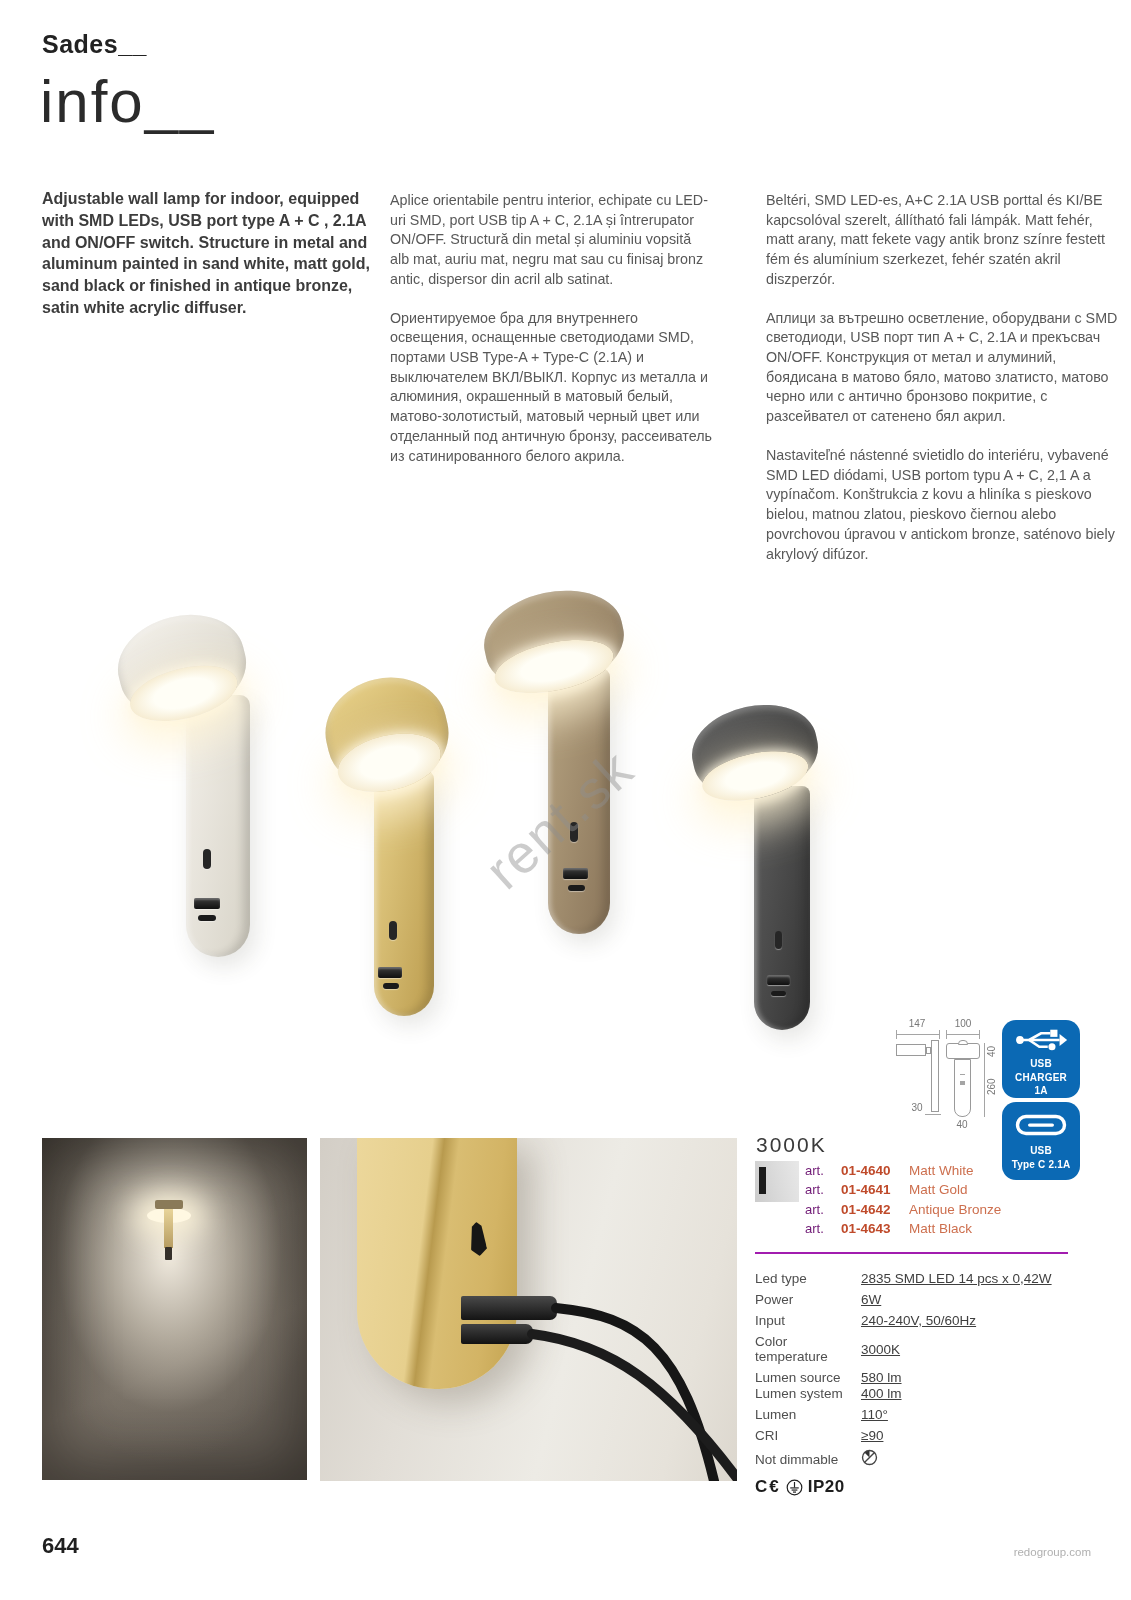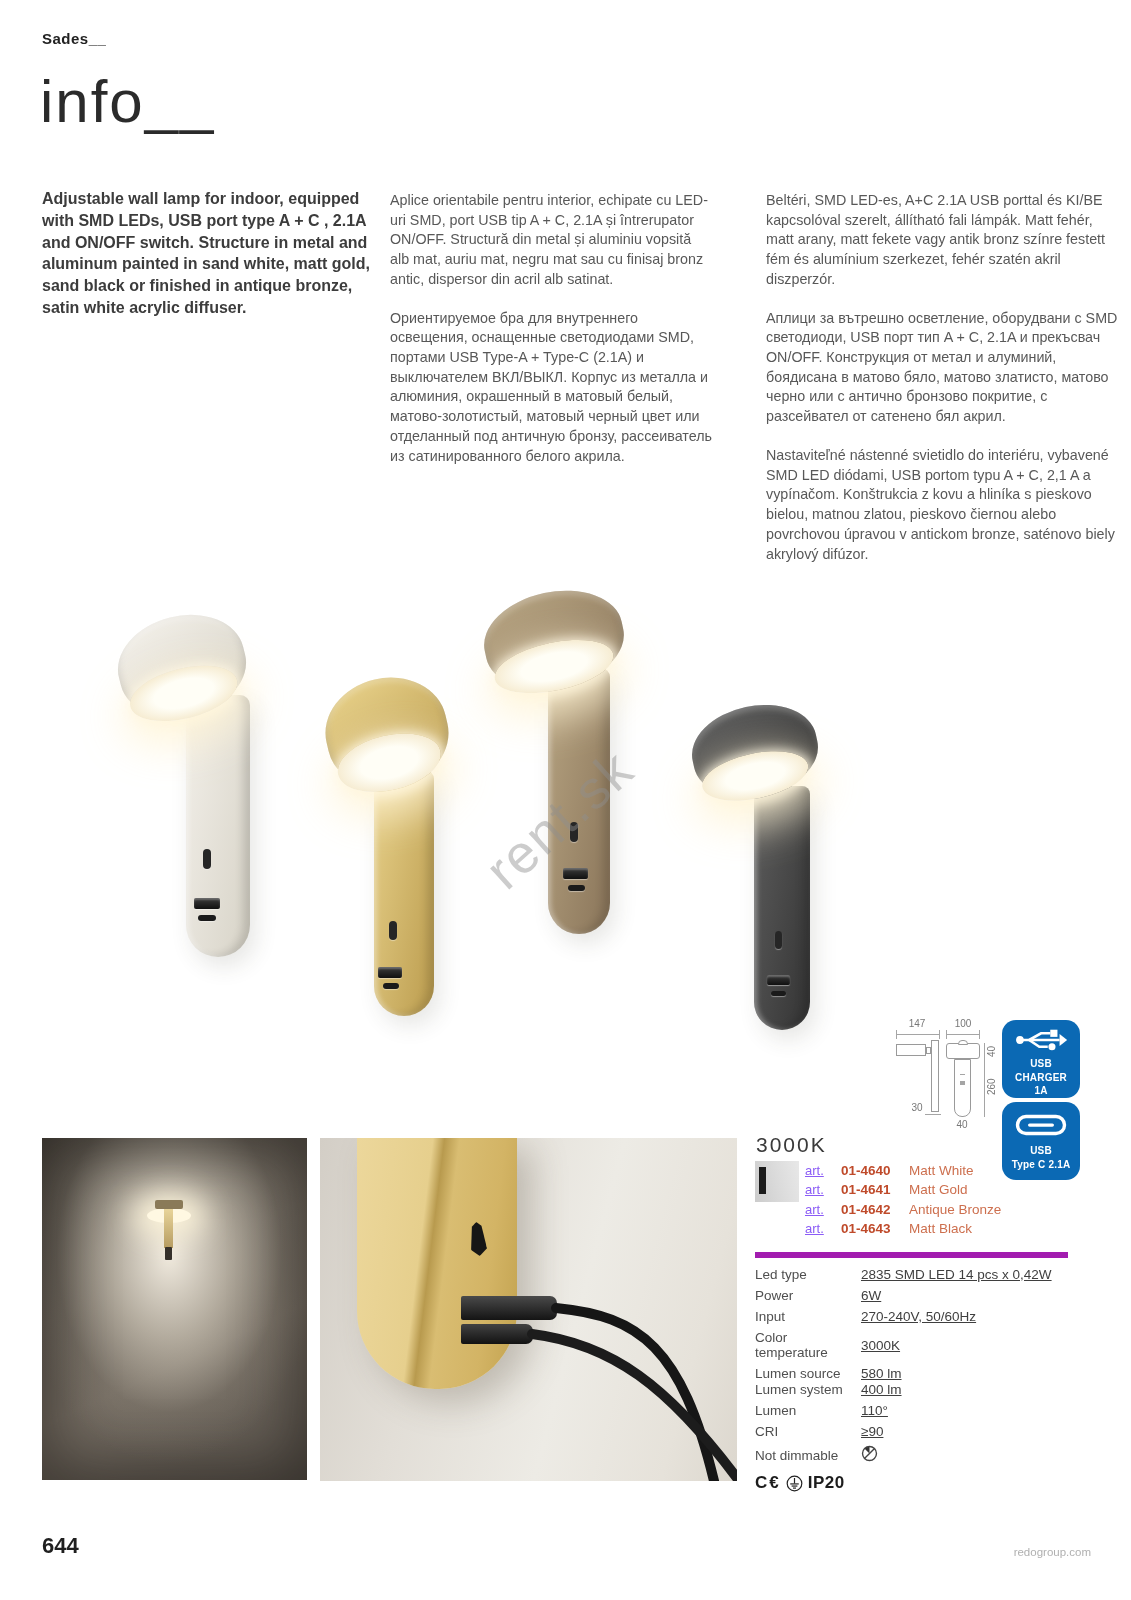--- a/index.html
+++ b/index.html
@@ -3,21 +3,21 @@
 <meta charset="utf-8">
 <style>
   * { margin:0; padding:0; box-sizing:border-box; }
   html,body { background:#fff; }
   .page {
     position:relative; width:1131px; height:1600px; background:#ffffff;
     font-family:"Liberation Sans", sans-serif; overflow:hidden;
   }
 
   
-  .brand { position:absolute; left:42px; top:30px; font-size:15px; font-weight:700; color:#222; letter-spacing:.5px; }
+  .brand { position:absolute; left:42px; top:30px; font-size:25px; font-weight:700; color:#222; letter-spacing:.5px; }
   .brand .us { font-weight:700; }
   .title { position:absolute; left:40px; top:72px; font-size:60px; font-weight:300; color:#2b2b2b; letter-spacing:2px; line-height:1; }
   .title .us { font-weight:300; }
 
   
   .desc-en { position:absolute; left:42px; top:188px; width:340px; font-size:16px; font-weight:700; color:#3c3c3c; line-height:1.36; }
   .col { position:absolute; font-size:14.3px; color:#585858; line-height:1.38; }
   .col p { margin-bottom:19px; }
   .col-2 { left:390px; top:191px; width:322px; }
   .col-3 { left:766px; top:191px; width:356px; }
@@ -81,26 +81,26 @@
   .badge-1 svg { margin-top:7px; }
   .badge-2 svg { margin-top:12px; margin-bottom:4px; }
 
   
   .temp { position:absolute; left:756px; top:1133px; font-size:21px; letter-spacing:2px; color:#3a3a3a; }
   .thumb { position:absolute; left:755px; top:1161px; width:44px; height:41px;
            background:linear-gradient(255deg,#e8e8e8 0%,#dcdcdc 45%,#cccccc 100%); }
   .thumb .bar { position:absolute; left:4px; top:6px; width:7px; height:27px; background:#1b1b1b; }
   .articles { position:absolute; left:805px; top:1163px; }
   .article-row { display:flex; gap:12px; align-items:baseline; height:19.3px; font-size:13.5px; }
-  .article-row .art { color:#8b5cf6; font-size:13px; width:24px;text-decoration:underline; }
+  .article-row .art { color:#701a75; font-size:13px; width:24px; }
   .article-row .code { font-weight:700; color:var(--accent-code); width:56px; }
   .article-row .finish { color:var(--accent-finish); }
 
   
-  .specs { position:absolute; left:755px; top:1252px; width:313px; border-top:6px solid #a21caf; padding-top:9px; }
+  .specs { position:absolute; left:755px; top:1252px; width:313px; border-top:2px solid #a21caf; padding-top:17px; }
   .spec-row { display:grid; grid-template-columns:106px 1fr; font-size:13.5px; color:#4f4f4f; margin-bottom:6px; align-items:center; min-height:14px; }
   .spec-row .val { color:#3f3f3f;text-decoration:underline; }
   .spec-row.tight { margin-bottom:1px; }
   .certs { display:flex; align-items:center; gap:5px; margin-top:8px; }
   .certs .ce { font-size:17px; font-weight:600; color:#1d1d1d; letter-spacing:2px; }
   .certs .ip { font-size:17px; font-weight:800; color:#1d1d1d; letter-spacing:.5px; }
 
   
   .photo { position:absolute; overflow:hidden; }
   .photo-ambient { left:42px; top:1138px; width:265px; height:342px;
@@ -278,21 +278,21 @@
     <div class="spec-row">
         <span>Led type</span>
         <span class="val">2835 SMD LED 14 pcs x 0,42W</span>
       </div>
     <div class="spec-row">
         <span>Power</span>
         <span class="val">6W</span>
       </div>
     <div class="spec-row">
         <span>Input</span>
-        <span class="val">270-240V, 50/60Hz</span>
+        <span class="val">240-240V, 50/60Hz</span>
       </div>
     <div class="spec-row">
         <span>Color temperature</span>
         <span class="val">3000K</span>
       </div>
     <div class="spec-row tight">
         <span>Lumen source</span>
         <span class="val">580 lm</span>
       </div>
     <div class="spec-row">

